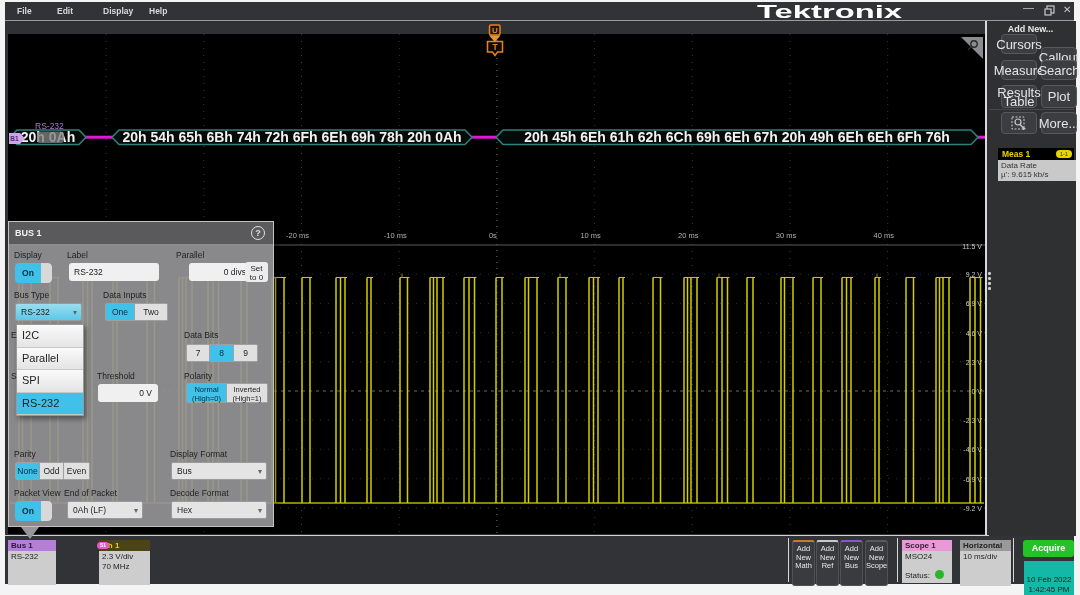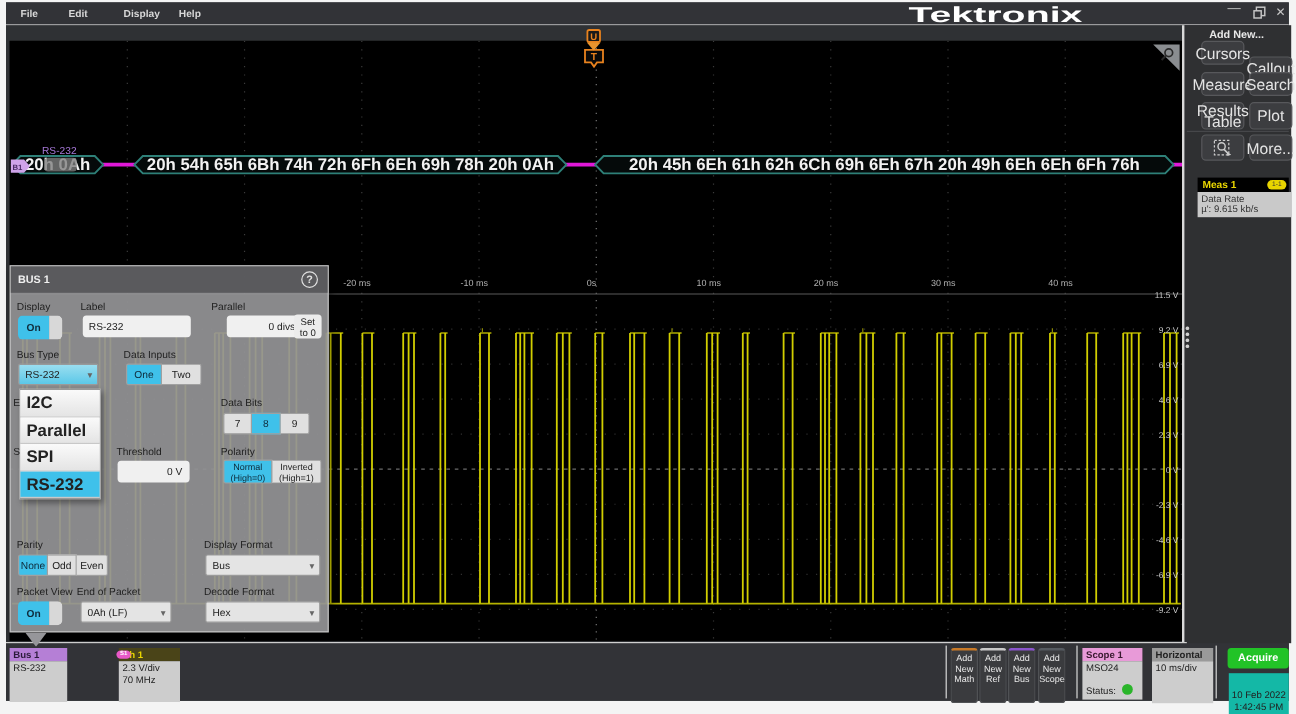--- a/index.html
+++ b/index.html
@@ -40,22 +40,22 @@
   .segb:first-child{border-left:1px solid #a0a0a0;border-radius:2px 0 0 2px;}
   .segb:last-child{border-radius:0 2px 2px 0;}
   .segsel{background:#3fc1ea;color:#0e2a3a;}
   .seg2{height:20px;font-size:7.5px;line-height:9px;padding-top:1px;}
   .toggle{position:absolute;width:37px;height:20px;border-radius:4px;overflow:hidden;display:flex;}
   .ton{width:26px;height:20px;background:#3fc1ea;color:#0e2a3a;font-size:8.5px;font-weight:bold;
        text-align:center;line-height:20px;}
   .tknob{width:11px;height:20px;background:#d8d8d8;border-radius:0 4px 4px 0;}
   #dlist{position:absolute;left:7px;top:102px;width:66px;background:#f4f4f4;border:1px solid #999;
          box-shadow:2px 3px 5px rgba(0,0,0,0.4);}
-  .ditem{height:21.5px;font-size:14px;color:#222;line-height:21px;padding-left:5px;border-bottom:1px solid #c8c8c8;
-         background:linear-gradient(#fafafa,#e4e4e4);font-weight:bold;}
+  .ditem{height:21.5px;font-size:11px;color:#222;line-height:21px;padding-left:5px;border-bottom:1px solid #c8c8c8;
+         background:linear-gradient(#fafafa,#e4e4e4);}
   .dsel{background:#3fc1ea;}
 </style>
 </head>
 <body>
 <div id="win">
   <div id="menubar">
     <span class="menuitem" style="left:12px;">File</span>
     <span class="menuitem" style="left:52px;">Edit</span>
     <span class="menuitem" style="left:98px;">Display</span>
     <span class="menuitem" style="left:144px;">Help</span>

